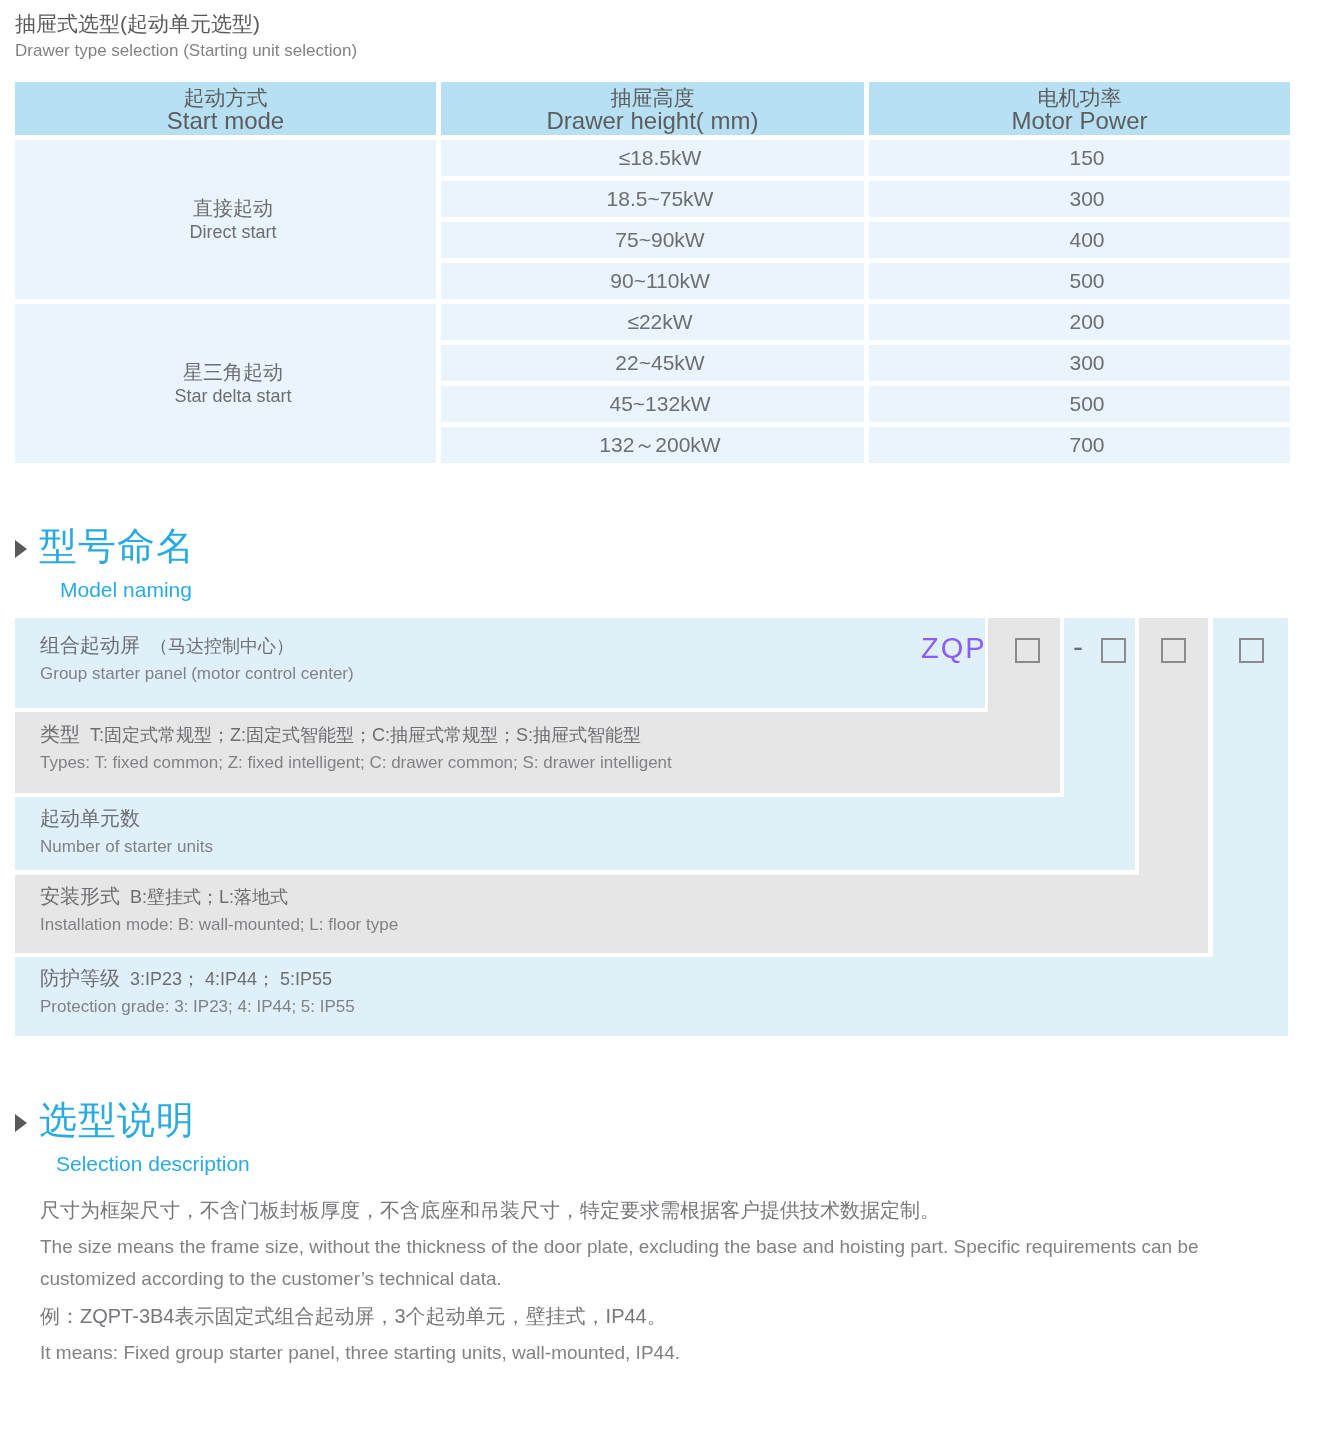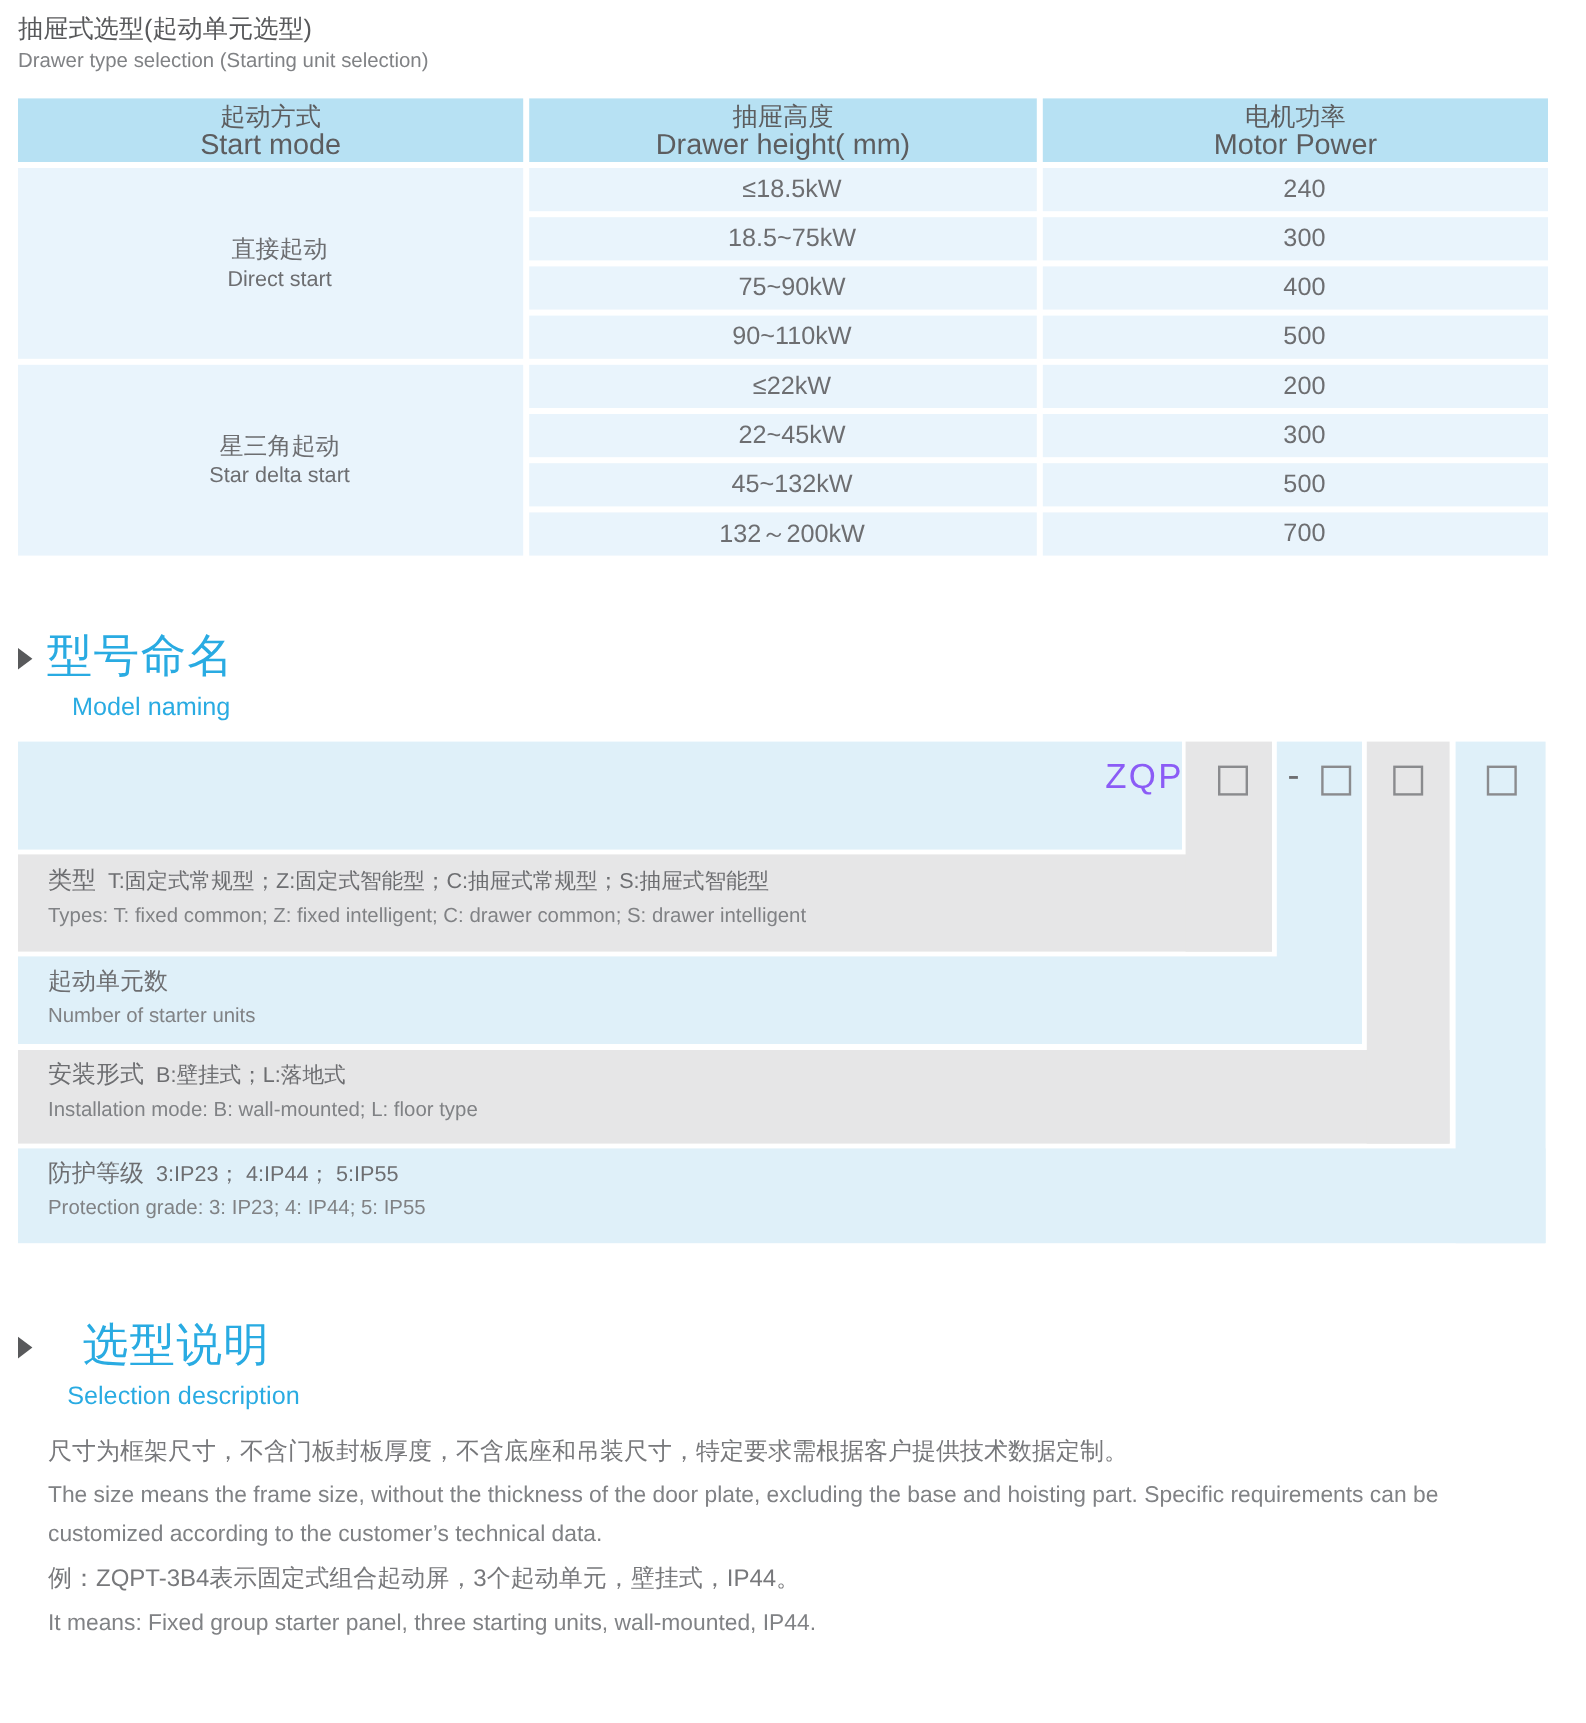--- a/index.html
+++ b/index.html
@@ -23,21 +23,21 @@
   .m-zh{font-size:20px;color:#6d6e71;line-height:26px;}
   .m-en{font-size:18px;color:#6d6e71;line-height:23px;}
   .p{grid-column:2;font-size:21px;color:#6d6e71;}
   .h{grid-column:3;font-size:21px;color:#6d6e71;}
   .r2{grid-row:2}.r3{grid-row:3}.r4{grid-row:4}.r5{grid-row:5}
   .r6{grid-row:6}.r7{grid-row:7}.r8{grid-row:8}.r9{grid-row:9}
 
   
   .section-heading{position:absolute;display:flex;align-items:center;}
   .sh1{left:15px;top:521px;}
-  .sh2{left:15px;top:1095px;gap:30px;}
+  .sh2{left:15px;top:1095px;}
   .tri{width:0;height:0;border-left:12px solid #58595b;border-top:9px solid transparent;
        border-bottom:9px solid transparent;margin-right:12px;margin-top:4px;}
   .h-zh{font-size:38px;color:#29abe2;letter-spacing:1px;}
   .h-en{position:absolute;font-size:21px;color:#29abe2;}
   .he1{left:40px;top:578px;margin-left:20px;}
   .he2{left:56px;top:1152px;}
 
   
   .diagram{position:absolute;left:15px;top:618px;width:1275px;height:420px;}
   .band,.strip{position:absolute;}
@@ -102,21 +102,21 @@
 
     <div class="cell p r2">≤18.5kW</div>
     <div class="cell p r3">18.5~75kW</div>
     <div class="cell p r4">75~90kW</div>
     <div class="cell p r5">90~110kW</div>
     <div class="cell p r6">≤22kW</div>
     <div class="cell p r7">22~45kW</div>
     <div class="cell p r8">45~132kW</div>
     <div class="cell p r9">132～200kW</div>
 
-    <div class="cell h r2">240</div>
+    <div class="cell h r2">150</div>
     <div class="cell h r3">300</div>
     <div class="cell h r4">400</div>
     <div class="cell h r5">500</div>
     <div class="cell h r6">200</div>
     <div class="cell h r7">300</div>
     <div class="cell h r8">500</div>
     <div class="cell h r9">700</div>
   </div>
 
   <div class="section-heading sh1">
@@ -129,20 +129,24 @@
     <div class="band blue b1"></div>
     <div class="band gray b2"></div>
     <div class="band blue b3"></div>
     <div class="band gray b4"></div>
     <div class="band blue b5"></div>
     <div class="strip gray s1"></div>
     <div class="strip blue s2"></div>
     <div class="strip gray s3"></div>
     <div class="strip blue s4"></div>
 
+    <div class="band-text bt1">
+      <div class="zh"><span class="lbl">组合起动屏</span><span class="det">（马达控制中心）</span></div>
+      <div class="en">Group starter panel (motor control center)</div>
+    </div>
     <div class="band-text bt2">
       <div class="zh"><span class="lbl">类型</span><span class="det">T:固定式常规型；Z:固定式智能型；C:抽屉式常规型；S:抽屉式智能型</span></div>
       <div class="en">Types: T: fixed common; Z: fixed intelligent; C: drawer common; S: drawer intelligent</div>
     </div>
     <div class="band-text bt3">
       <div class="zh"><span class="lbl">起动单元数</span><span class="det"></span></div>
       <div class="en">Number of starter units</div>
     </div>
     <div class="band-text bt4">
       <div class="zh"><span class="lbl">安装形式</span><span class="det">B:壁挂式；L:落地式</span></div>

